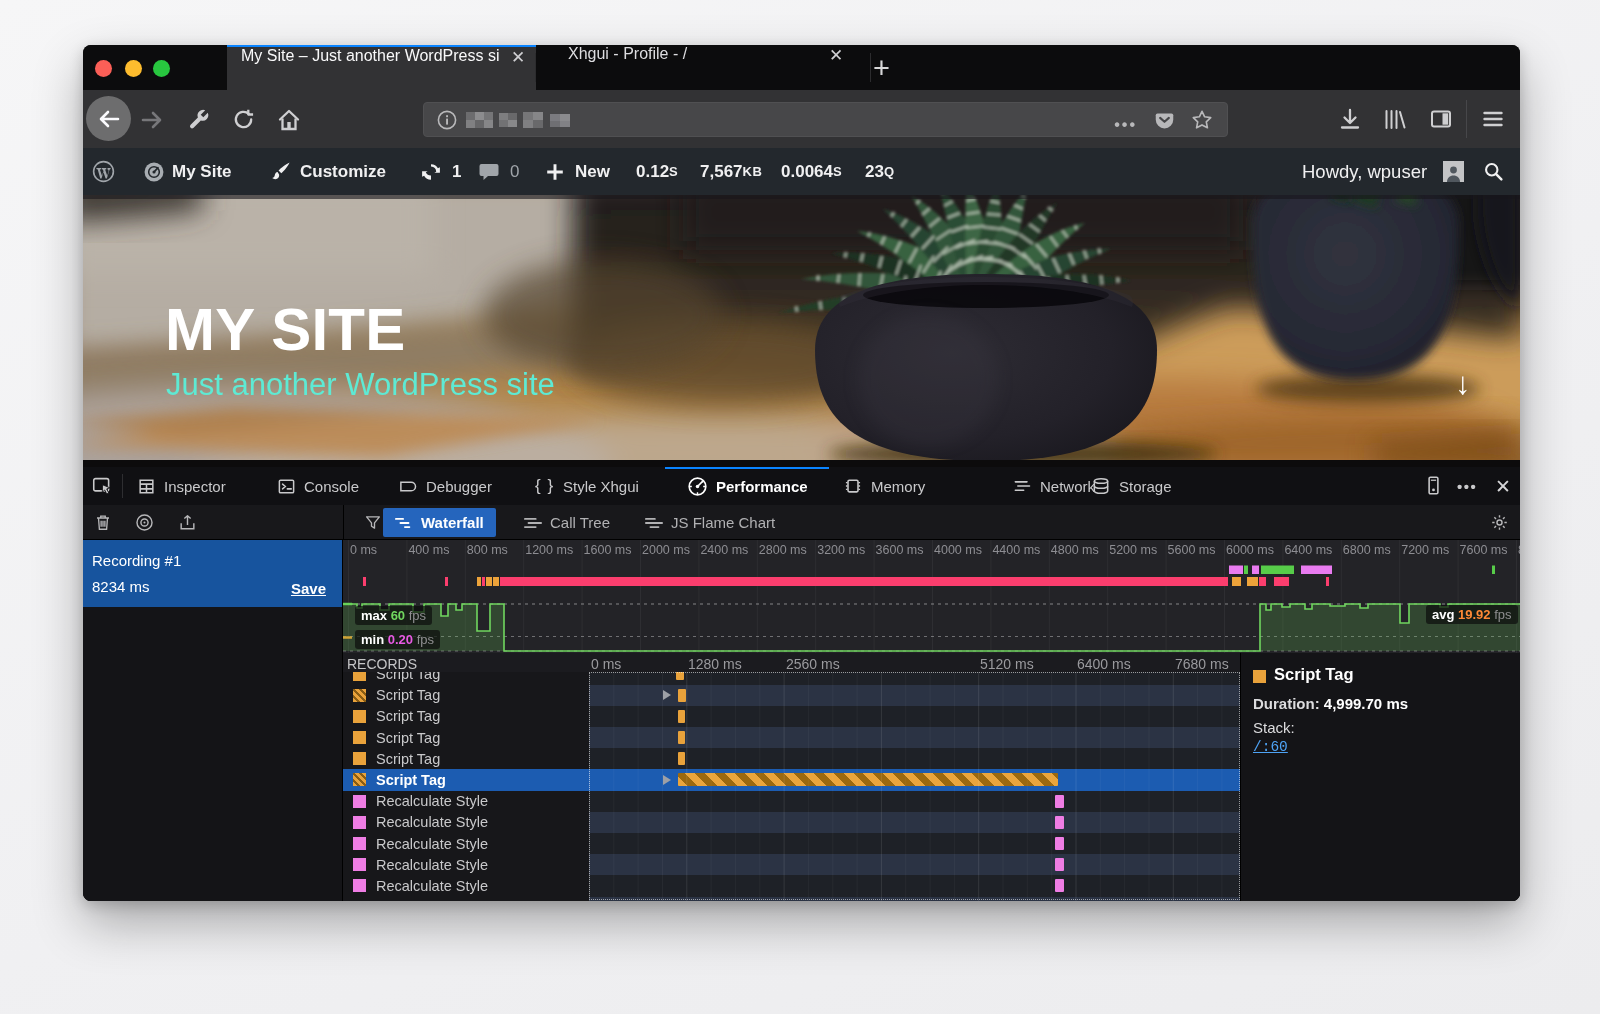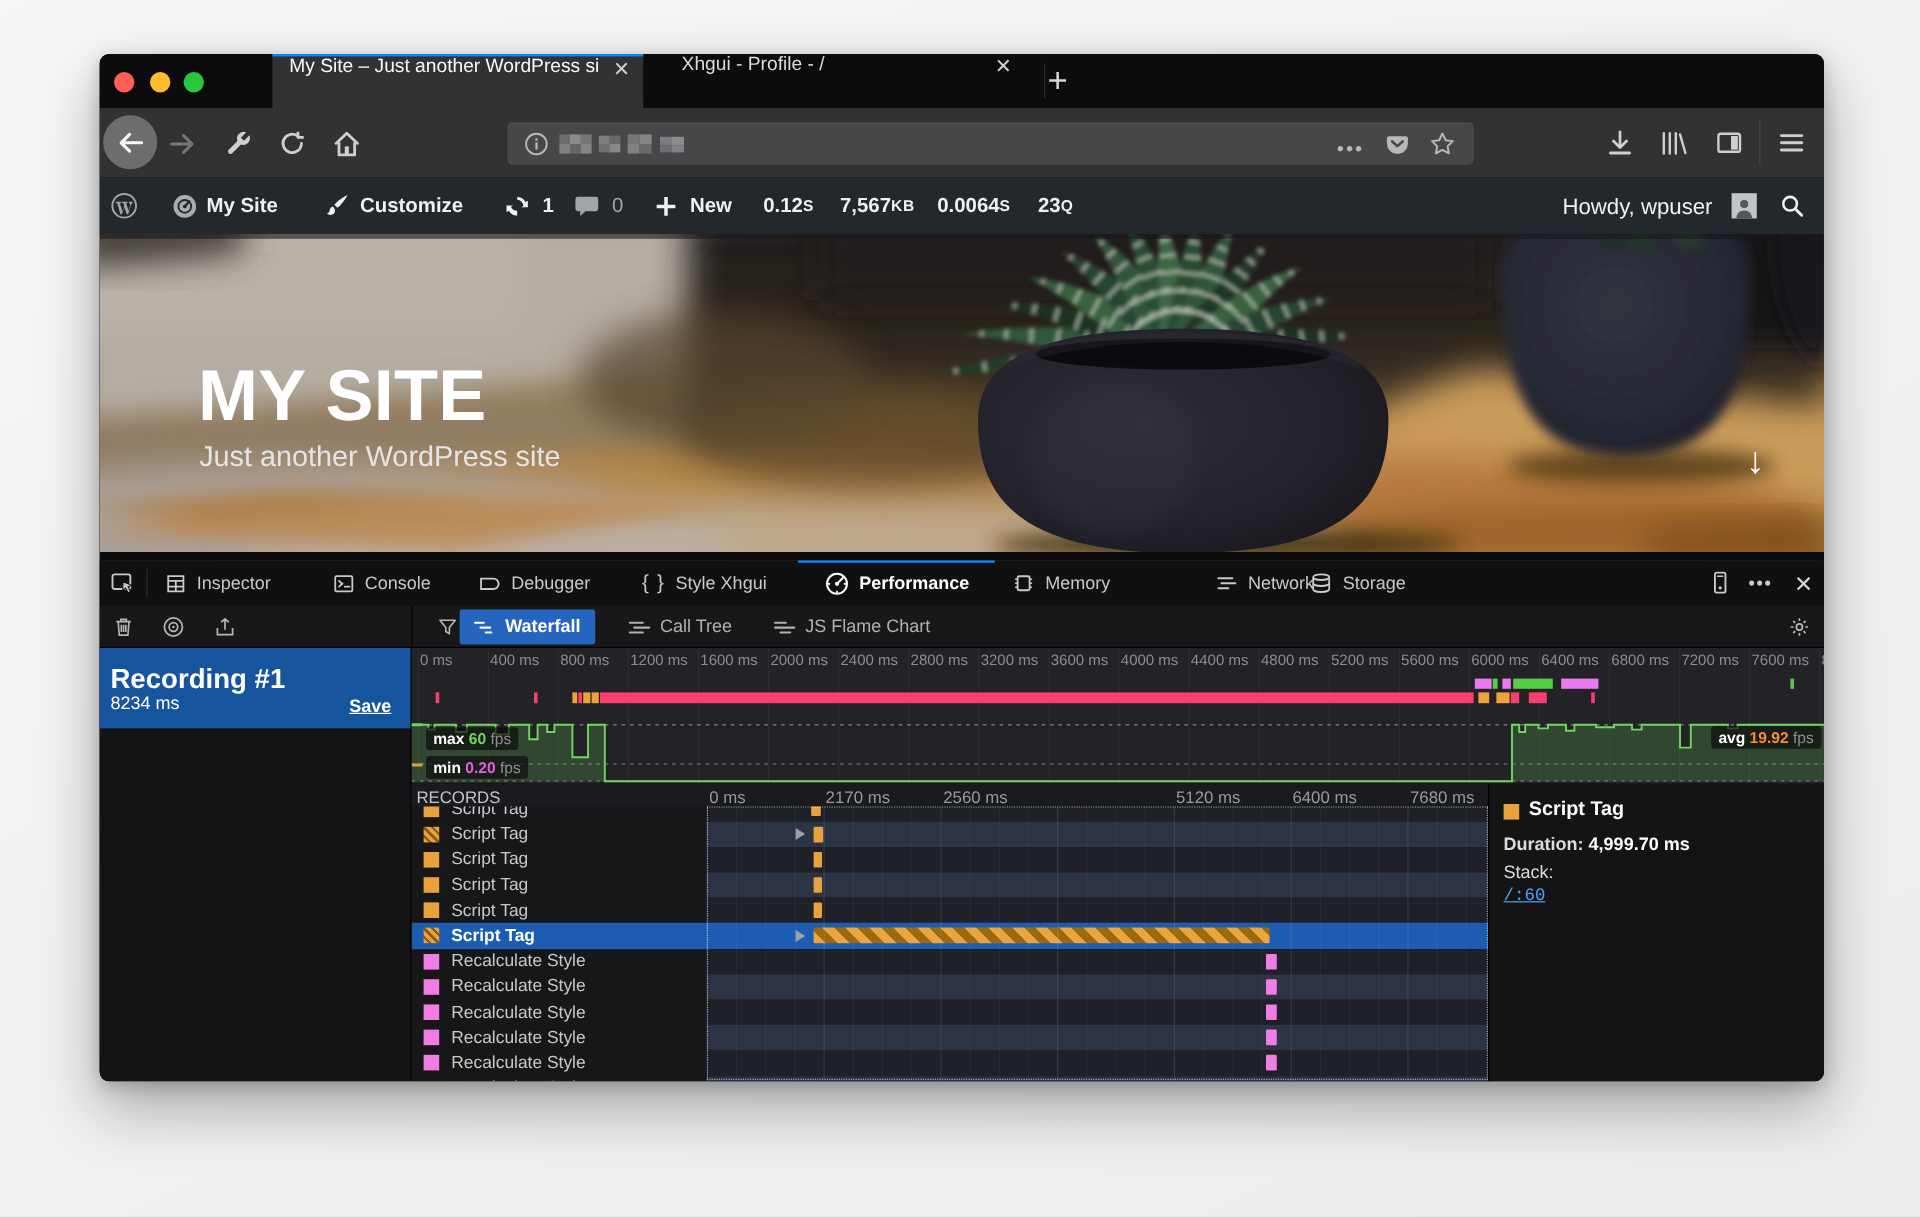--- a/index.html
+++ b/index.html
@@ -24,35 +24,35 @@
 .rt3{position:absolute;top:17px}
 
 .wpbar{position:absolute;left:0;top:103px;width:100%;height:47px;background:#23282d;color:#f0f0f1;font-size:17px}
 .wpit{position:absolute;top:0;height:47px;display:flex;align-items:center;font-weight:700;white-space:nowrap}
 .wpun{font-size:13px;letter-spacing:.5px}
 .wpmut{color:#a0a5aa}
 
 .hero{position:absolute;left:0;top:150px;width:100%;height:272px;overflow:hidden;background:#55432e}
 .hero svg{position:absolute;left:0;top:0}
 .hero .ttl{position:absolute;left:82px;top:100px;color:#fff;font-size:60px;font-weight:700;letter-spacing:0.2px}
-.hero .sub{position:absolute;left:83px;top:172px;color:#e5e5e5;font-size:24px;letter-spacing:0}
+.hero .sub{position:absolute;left:83px;top:172px;color:#5eead4;font-size:31px;letter-spacing:0}
 .hero .arr{position:absolute;left:1372px;top:171px;color:#fff;font-size:31px;font-weight:400}
 
 .devtools{position:absolute;left:0;top:422px;width:100%;height:434px;background:#141417;font-size:15px}
 .dtbar{position:absolute;left:0;top:0;width:100%;height:38px;background:#101013;color:#c9c9cb}
 .dtit{position:absolute;top:0;height:38px;display:flex;align-items:center;gap:8px}
 .dtit.on{color:#fff;font-weight:700}
 .dtaccent{position:absolute;left:582px;top:0;width:164px;height:2px;background:#0a84ff}
 .dtsep{position:absolute;left:39px;top:7px;width:1px;height:24px;background:#2e2e31}
 .dtbar2{position:absolute;left:0;top:38px;width:100%;height:35px;background:#18181b;border-bottom:1px solid #000}
 .wfbtn{position:absolute;top:3px;height:29px;display:flex;align-items:center;gap:8px;color:#b1b1b3;font-size:15px;padding:0 12px;border-radius:2px}
 .wfbtn.on{background:#2565bd;color:#fff}
 .sidebar{position:absolute;left:0;top:73px;width:260px;height:361px;background:#141417;border-right:1px solid #000}
 .rec{height:67px;background:#17549e;color:#fff;position:relative}
-.rec .r1{position:absolute;left:9px;top:12px;font-size:23px;font-weight:700}
+.rec .r1{position:absolute;left:9px;top:12px;font-size:15px;font-weight:400}
 .rec .r2{position:absolute;left:9px;top:38px;font-size:15px}
 .rec .sv{position:absolute;right:16px;top:40px;font-size:15px;font-weight:700;text-decoration:underline}
 .chart{position:absolute;left:260px;top:73px;width:1177px;height:113px;background:#232327}
 .fpslab{position:absolute;background:rgba(10,10,12,.68);border-radius:3px;font-size:13px;font-weight:700;color:#fff;padding:2px 6px;white-space:nowrap}
 .fpslab .u{color:#8f8f91;font-weight:400}
 
 .records{position:absolute;left:260px;top:186px;width:1177px;height:248px;background:#17171a}
 .rechdr{position:absolute;left:0;top:0;width:100%;height:19px;background:#1b1b1f;color:#c5c5c7;font-size:14px}
 .rowclip{position:absolute;left:0;top:19px;width:1177px;height:229px;overflow:hidden}
 .rrow{position:absolute;left:0;width:1177px;height:21.2px}
@@ -552,21 +552,21 @@
           <line x1="0" y1="111" x2="1177" y2="111" stroke="rgba(255,255,255,0.35)" stroke-width="1" stroke-dasharray="3,4"></line>
           <line x1="0" y1="64" x2="9" y2="64" stroke="#57cc49" stroke-width="2.5"></line>
           <line x1="0" y1="97.5" x2="9" y2="97.5" stroke="#ed9a2e" stroke-width="2.5"></line>
           <path d="M0.0 64.0 L14.0 64.0 L14.0 68.0 L19.0 68.0 L19.0 64.0 L37.0 64.0 L37.0 70.0 L46.0 70.0 L46.0 64.0 L70.0 64.0 L70.0 72.0 L81.0 72.0 L81.0 64.0 L98.0 64.0 L98.0 76.0 L105.0 76.0 L105.0 64.0 L113.0 64.0 L113.0 70.0 L119.0 70.0 L119.0 64.0 L134.0 64.0 L134.0 91.0 L147.0 91.0 L147.0 64.0 L161.0 64.0 L161.0 111.0 L917.0 111.0 L917.0 64.0 L923.0 64.0 L923.0 70.0 L928.0 70.0 L928.0 64.0 L939.0 64.0 L939.0 67.0 L947.0 67.0 L947.0 64.0 L962.0 64.0 L962.0 69.0 L969.0 69.0 L969.0 64.0 L987.0 64.0 L987.0 66.0 L1002.0 66.0 L1002.0 64.0 L1017.0 64.0 L1017.0 68.0 L1025.0 68.0 L1025.0 64.0 L1057.0 64.0 L1057.0 83.0 L1066.0 83.0 L1066.0 64.0 L1097.0 64.0 L1097.0 67.0 L1105.0 67.0 L1105.0 64.0 L1177.0 64.0 L1177 111 L0 111 Z" fill="rgba(104,200,88,0.22)"></path>
           <path d="M0.0 64.0 L14.0 64.0 L14.0 68.0 L19.0 68.0 L19.0 64.0 L37.0 64.0 L37.0 70.0 L46.0 70.0 L46.0 64.0 L70.0 64.0 L70.0 72.0 L81.0 72.0 L81.0 64.0 L98.0 64.0 L98.0 76.0 L105.0 76.0 L105.0 64.0 L113.0 64.0 L113.0 70.0 L119.0 70.0 L119.0 64.0 L134.0 64.0 L134.0 91.0 L147.0 91.0 L147.0 64.0 L161.0 64.0 L161.0 111.0 L917.0 111.0 L917.0 64.0 L923.0 64.0 L923.0 70.0 L928.0 70.0 L928.0 64.0 L939.0 64.0 L939.0 67.0 L947.0 67.0 L947.0 64.0 L962.0 64.0 L962.0 69.0 L969.0 69.0 L969.0 64.0 L987.0 64.0 L987.0 66.0 L1002.0 66.0 L1002.0 64.0 L1017.0 64.0 L1017.0 68.0 L1025.0 68.0 L1025.0 64.0 L1057.0 64.0 L1057.0 83.0 L1066.0 83.0 L1066.0 64.0 L1097.0 64.0 L1097.0 67.0 L1105.0 67.0 L1105.0 64.0 L1177.0 64.0" fill="none" stroke="#70d65f" stroke-width="1.6"></path>
         </svg><div class="fpslab" style="left:12px;top:66px">max <span style="color:#70d65f">60</span><span class="u"> fps</span></div><div class="fpslab" style="left:12px;top:90px">min <span style="color:#e85ae4">0.20</span><span class="u"> fps</span></div><div class="fpslab" style="left:1083px;top:65px">avg <span style="color:#ff8936">19.92</span><span class="u"> fps</span></div></div>
     <div class="records">
         <div class="rechdr">
           <span style="position:absolute;left:4px;top:3px">RECORDS</span>
           <span style="position:absolute;left:248px;top:3px;color:#9a9a9e">0 ms</span>
-          <span style="position:absolute;left:345px;top:3px;color:#9a9a9e">2170 ms</span>
+          <span style="position:absolute;left:345px;top:3px;color:#9a9a9e">1280 ms</span>
           <span style="position:absolute;left:443px;top:3px;color:#9a9a9e">2560 ms</span>
           <span style="position:absolute;left:540px;top:20px;color:#9a9a9e">3840 ms</span>
           <span style="position:absolute;left:637px;top:3px;color:#9a9a9e">5120 ms</span>
           <span style="position:absolute;left:734px;top:3px;color:#9a9a9e">6400 ms</span>
           <span style="position:absolute;left:832px;top:3px;color:#9a9a9e">7680 ms</span>
         </div>
         <div class="rowclip">
           <div class="rrow dk" style="top:-8.6px">
             <div class="rtl"></div>
             <div class="rlab"><span class="rsq sq-o"></span>Script Tag</div>

